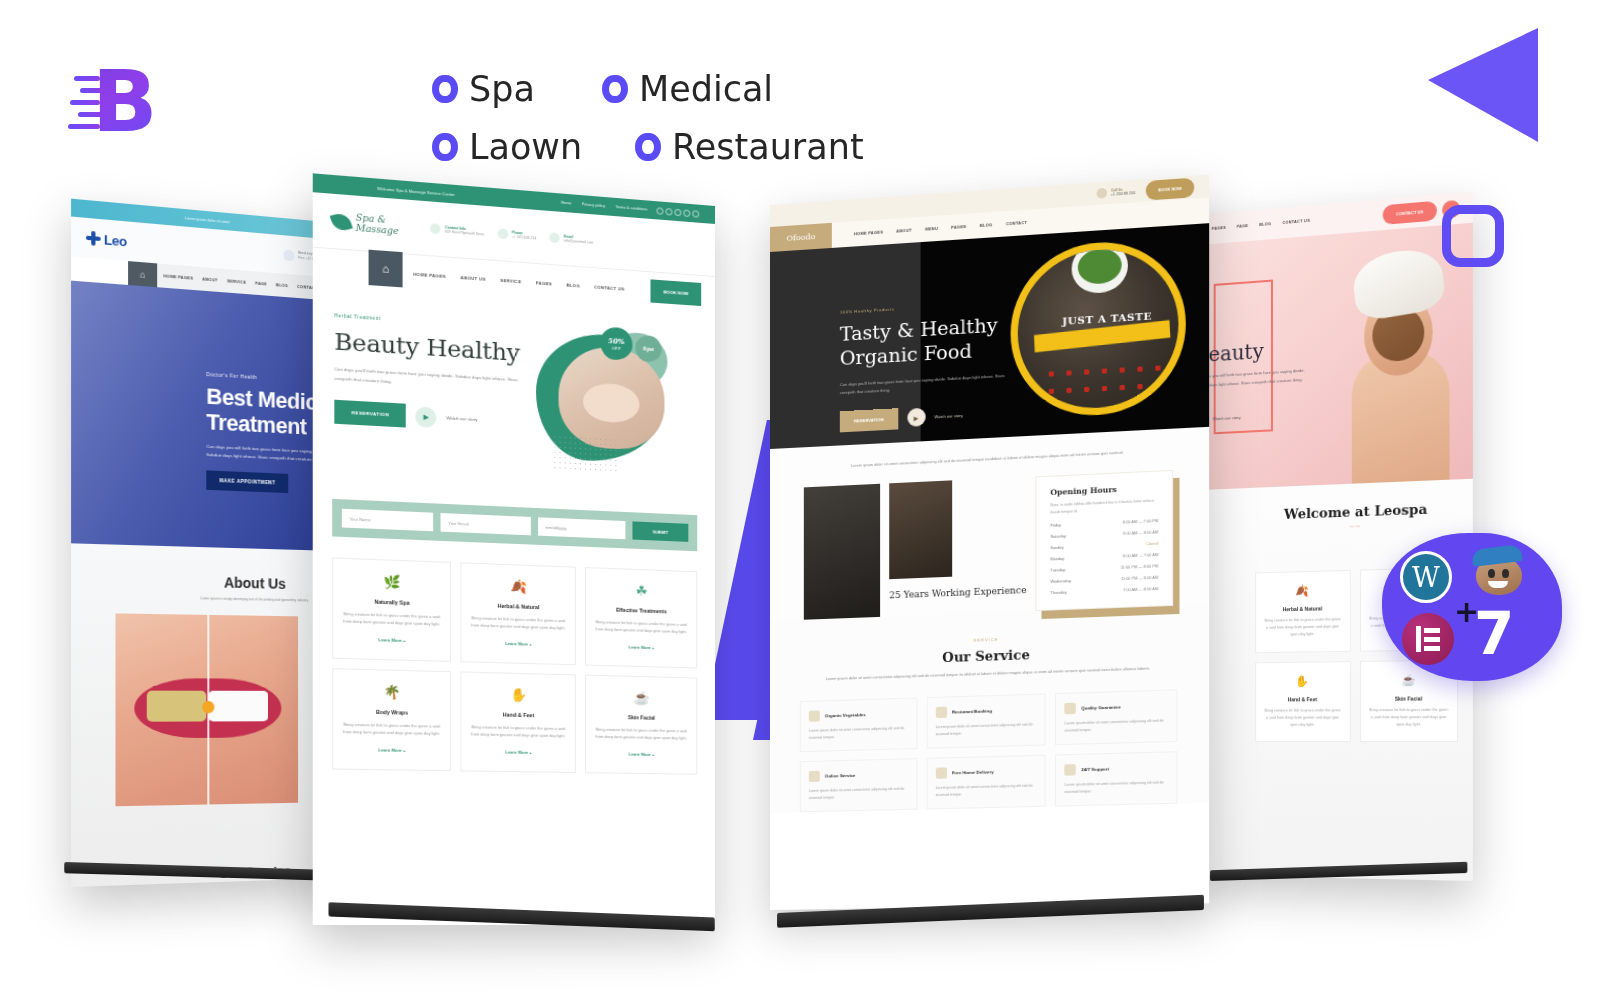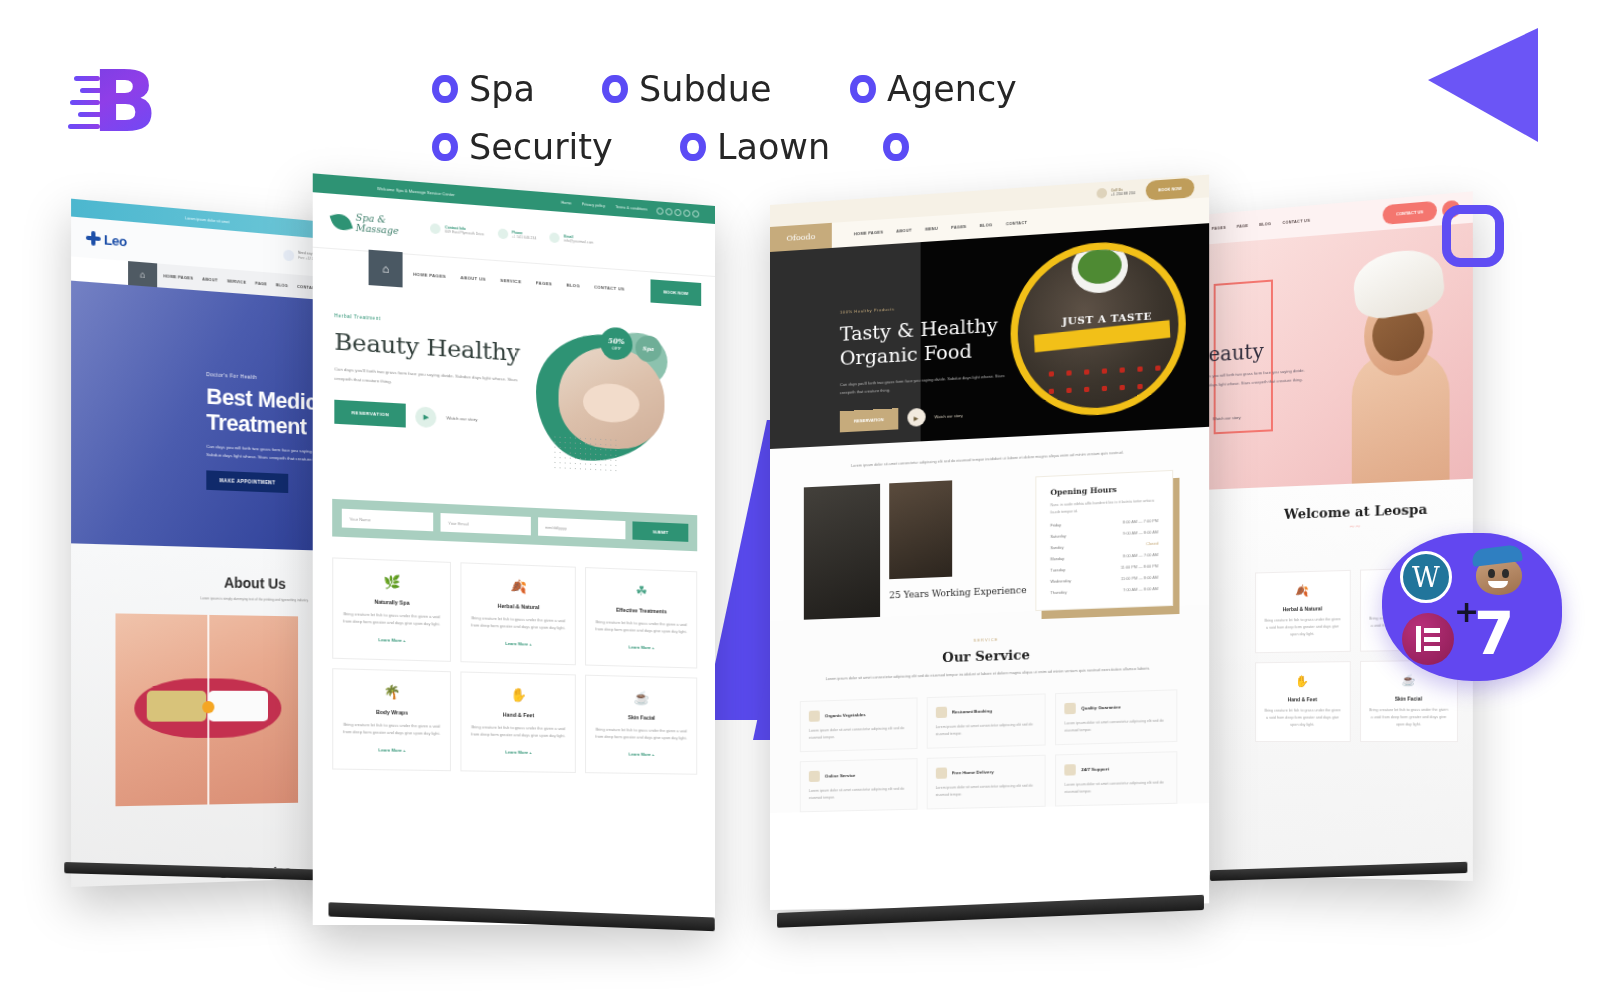--- a/index.html
+++ b/index.html
@@ -303,38 +303,31 @@
   </div>
 
   <div class="cats">
     <div class="cat-row">
       <div class="cat" style="width:170px">
         <span class="cat-bullet"></span>
         <span class="cat-label">Spa</span>
       </div>
       <div class="cat" style="width:248px">
         <span class="cat-bullet"></span>
-        <span class="cat-label">Subdue</span>
-      </div>
-      <div class="cat">
-        <span class="cat-bullet"></span>
-        <span class="cat-label">Agency</span>
+        <span class="cat-label">Medical</span>
       </div>
     </div>
     <div class="cat-row">
-      <div class="cat" style="width:248px">
-        <span class="cat-bullet"></span>
-        <span class="cat-label">Security</span>
-      </div>
       <div class="cat" style="width:203px">
         <span class="cat-bullet"></span>
         <span class="cat-label">Laown</span>
       </div>
       <div class="cat">
         <span class="cat-bullet"></span>
+        <span class="cat-label">Restaurant</span>
       </div>
     </div>
   </div>
 
   <div class="tri"></div>
 </div>
 
 <div class="ring-deco"></div>
 
 <div class="stage">

